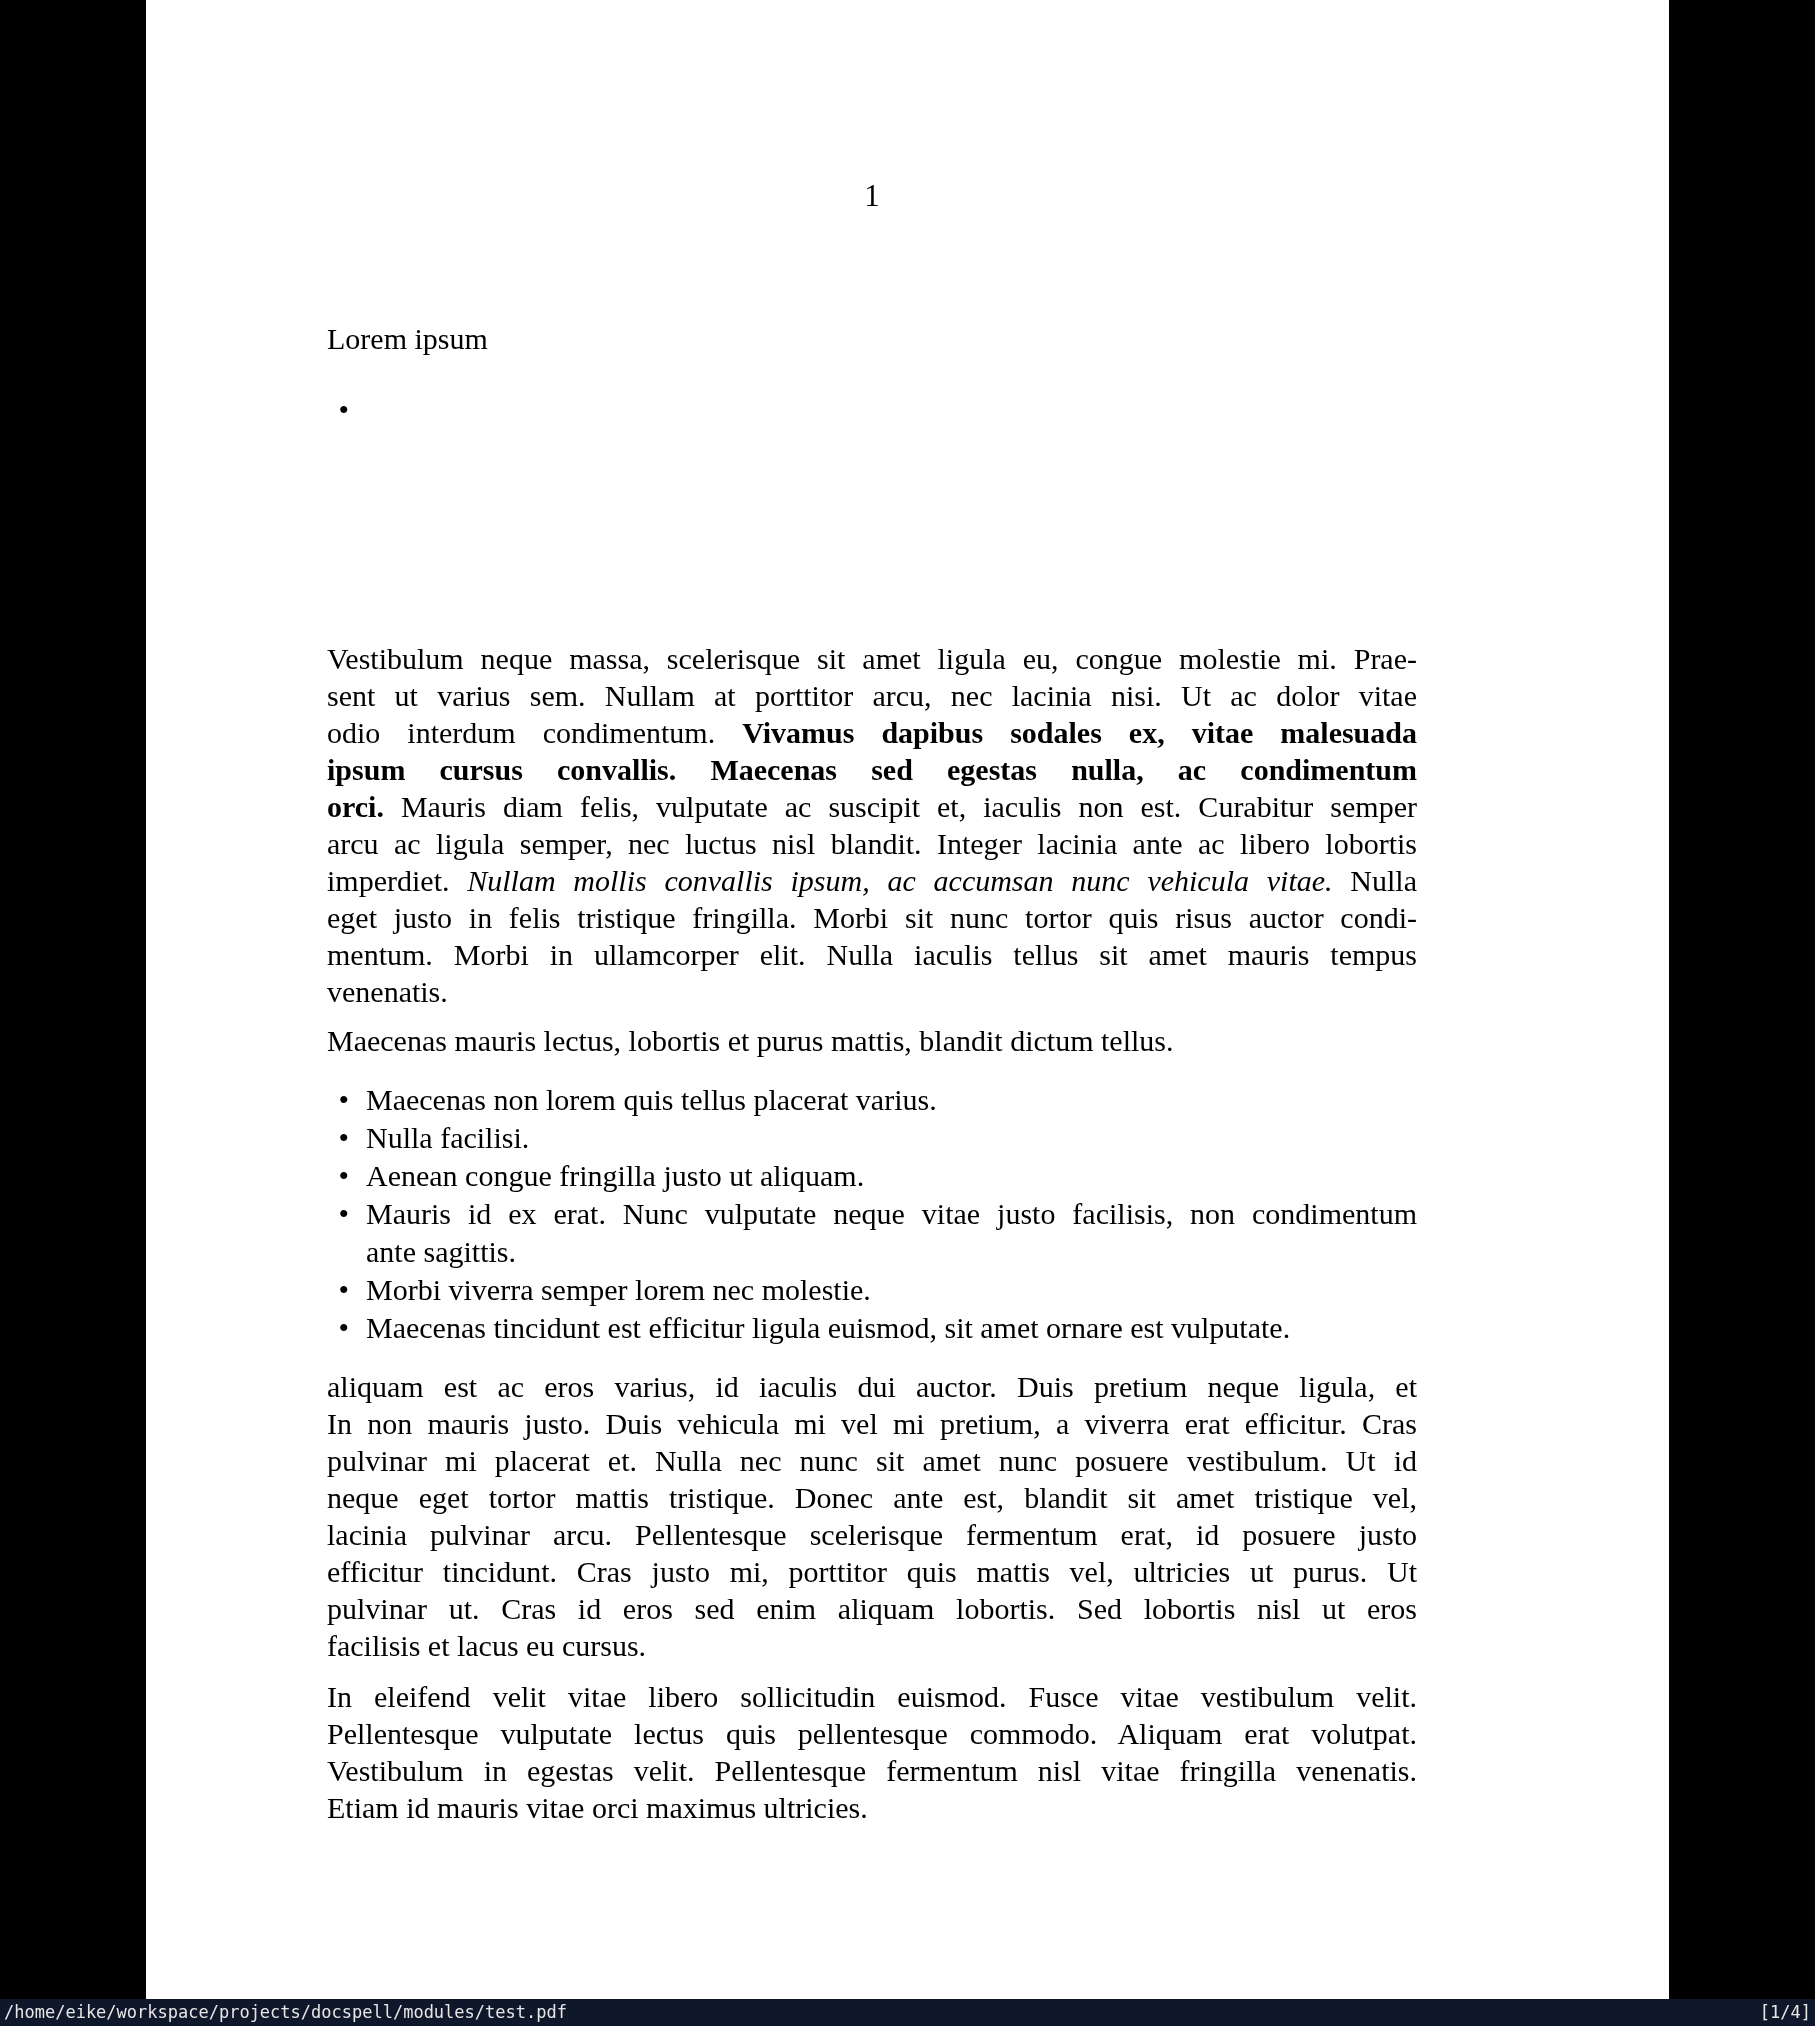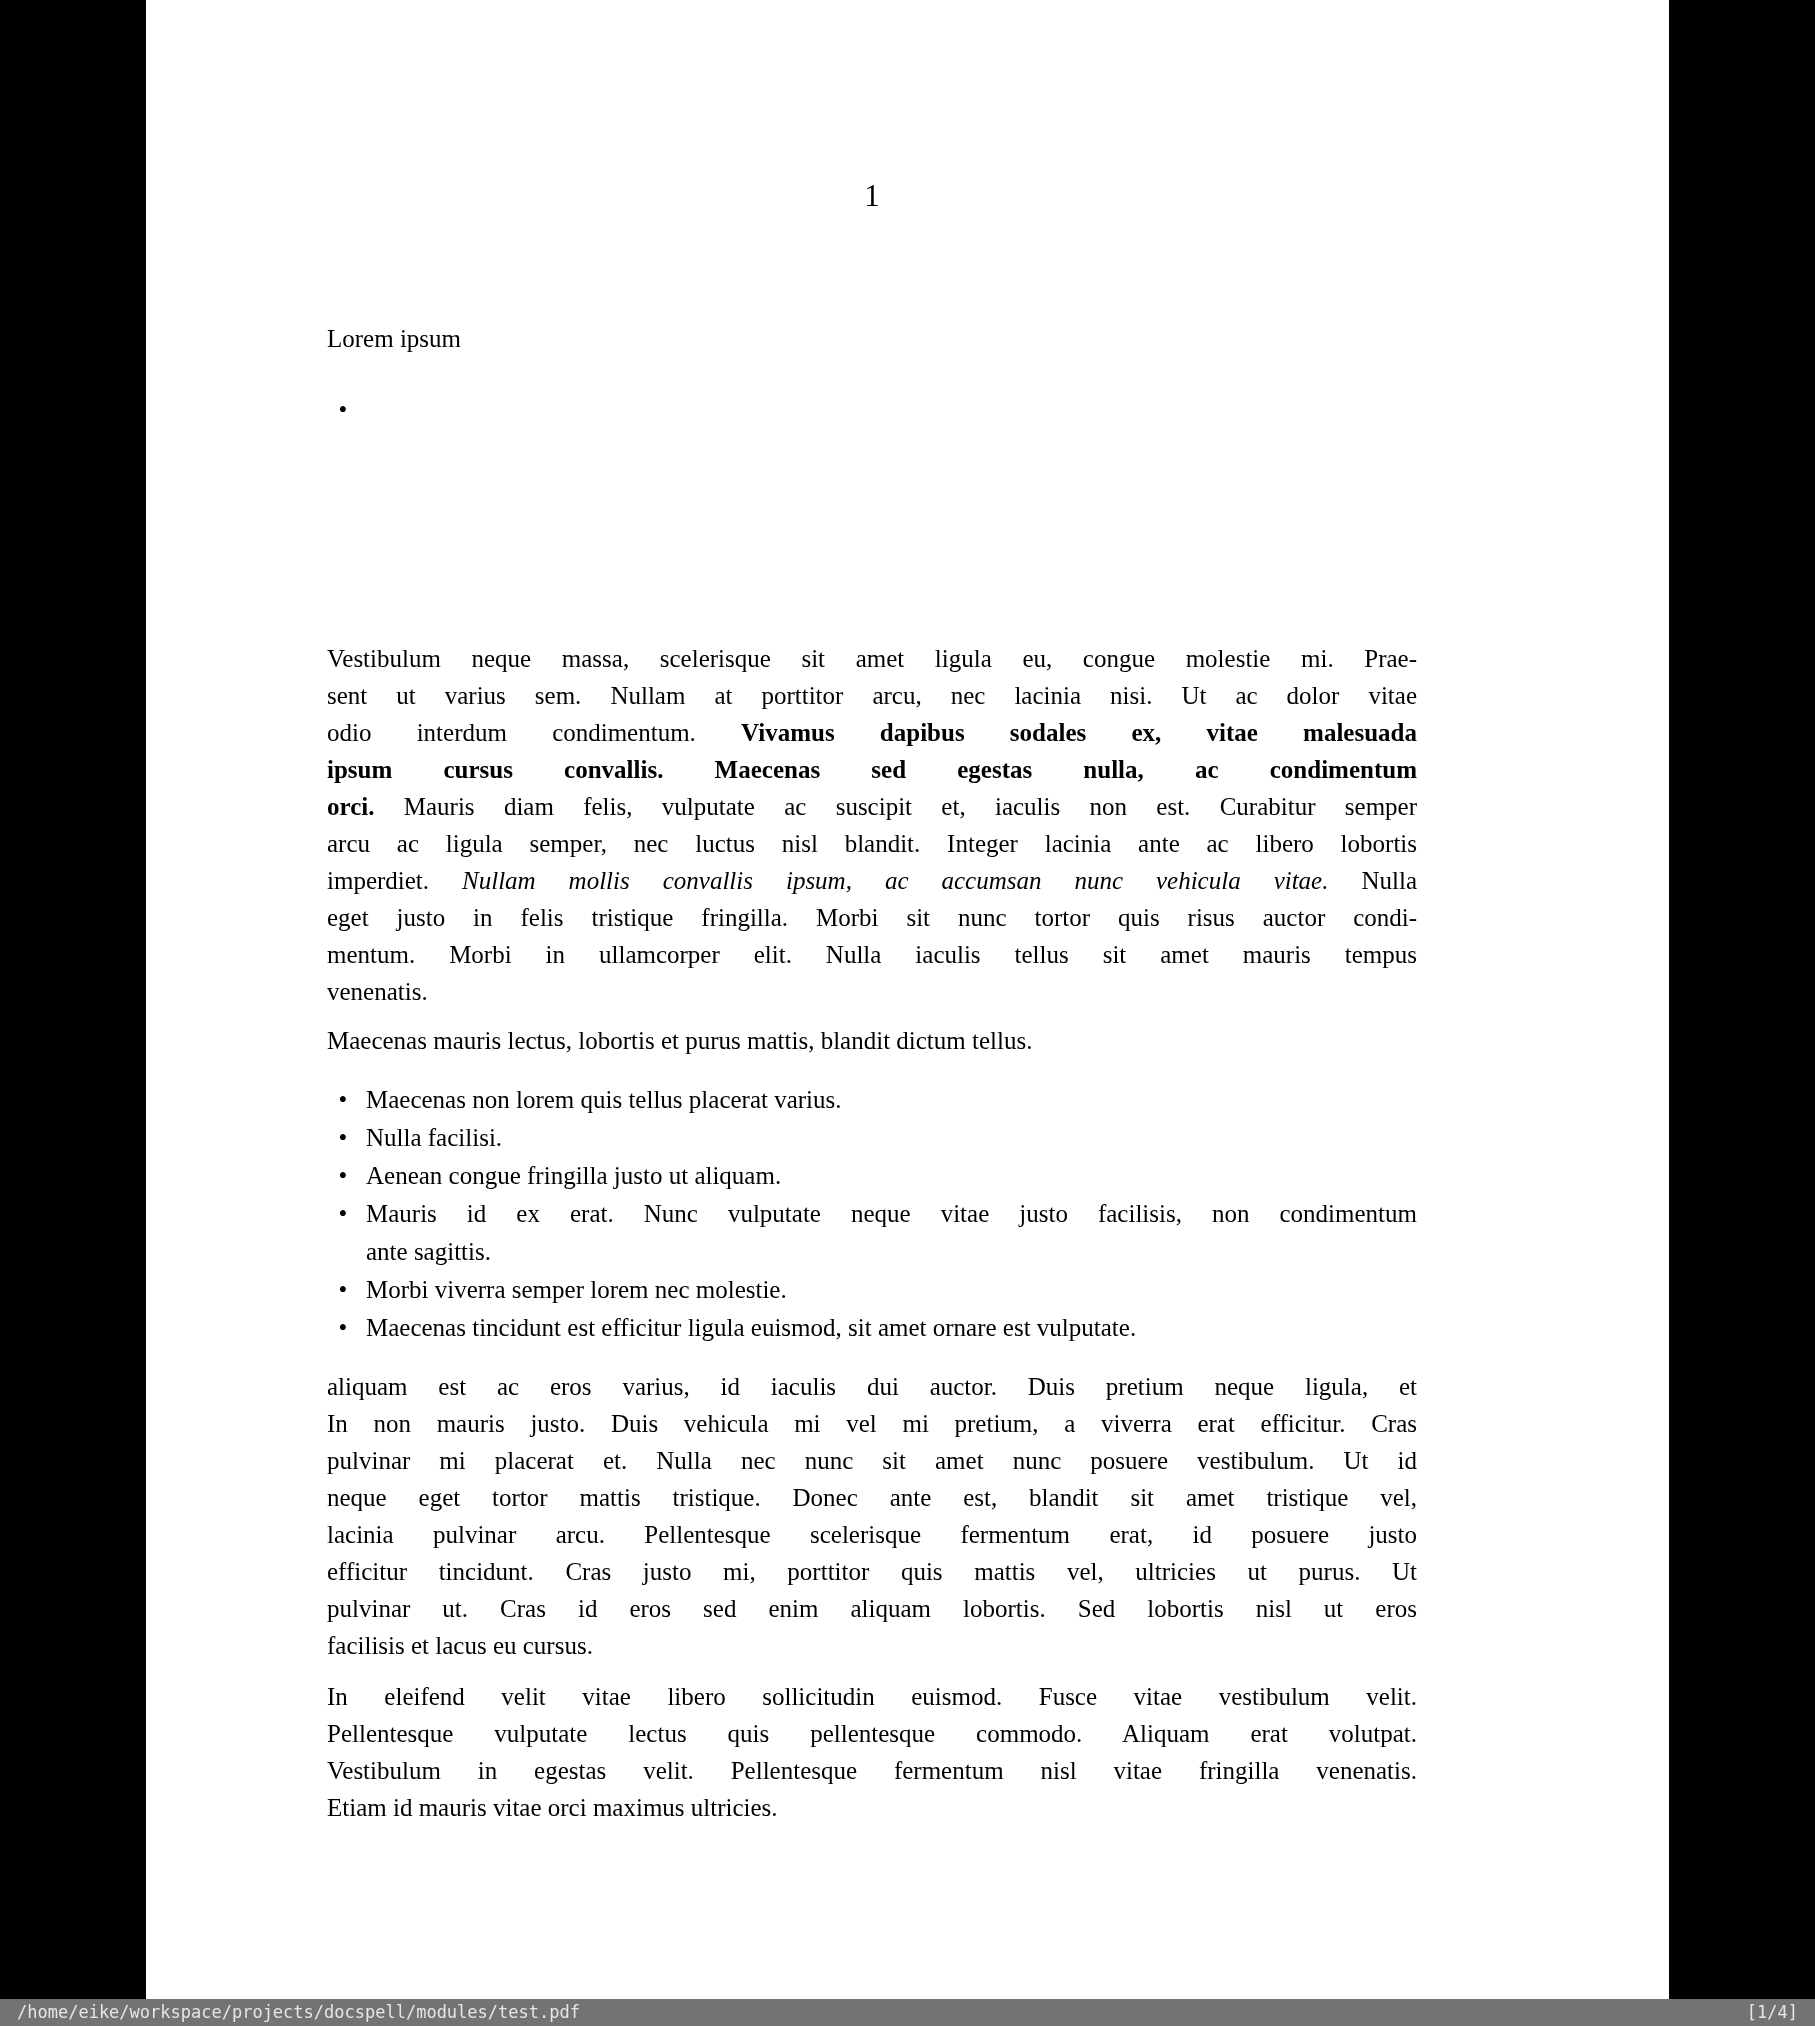--- a/index.html
+++ b/index.html
@@ -25,21 +25,21 @@
     width: 1090px; height: 100%;
   }
   .block { position: absolute; left: 0; width: 1090px; }
 
   .pageno {
     top: 178px;
     text-align: center;
     font-size: 31px; line-height: 36px;
   }
 
-  .body-text { font-size: 25px; line-height: 37px; }
+  .body-text { font-size: 30px; line-height: 37px; }
 
   .intro { top: 320px; }
 
   .empty-bullet { top: 391px; }
 
   .heading {
     top: 487px;
     font-size: 53px; line-height: 58px;
     font-weight: normal; margin: 0;
   }
@@ -71,29 +71,29 @@
     text-align-last: left;
   }
   .seg-bold { font-weight: bold; }
   .seg-italic { font-style: italic; }
 
   
   .statusbar {
     position: absolute;
     left: 0; bottom: 0;
     width: 100%; height: 27.4px;
-    background: #737373;
+    background: #0f172a;
     color: #e6e6e6;
     font-family: "DejaVu Sans Mono", "Liberation Mono", monospace;
     font-size: 17px;
     display: flex;
     align-items: center;
     justify-content: space-between;
     box-sizing: border-box;
-    padding: 0 17px;
+    padding: 0 4px;
     white-space: pre;
     margin-top: 22px;
   }
 </style>
 </head>
 <body>
 
 <div class="page">
   <div class="textblock">
 

